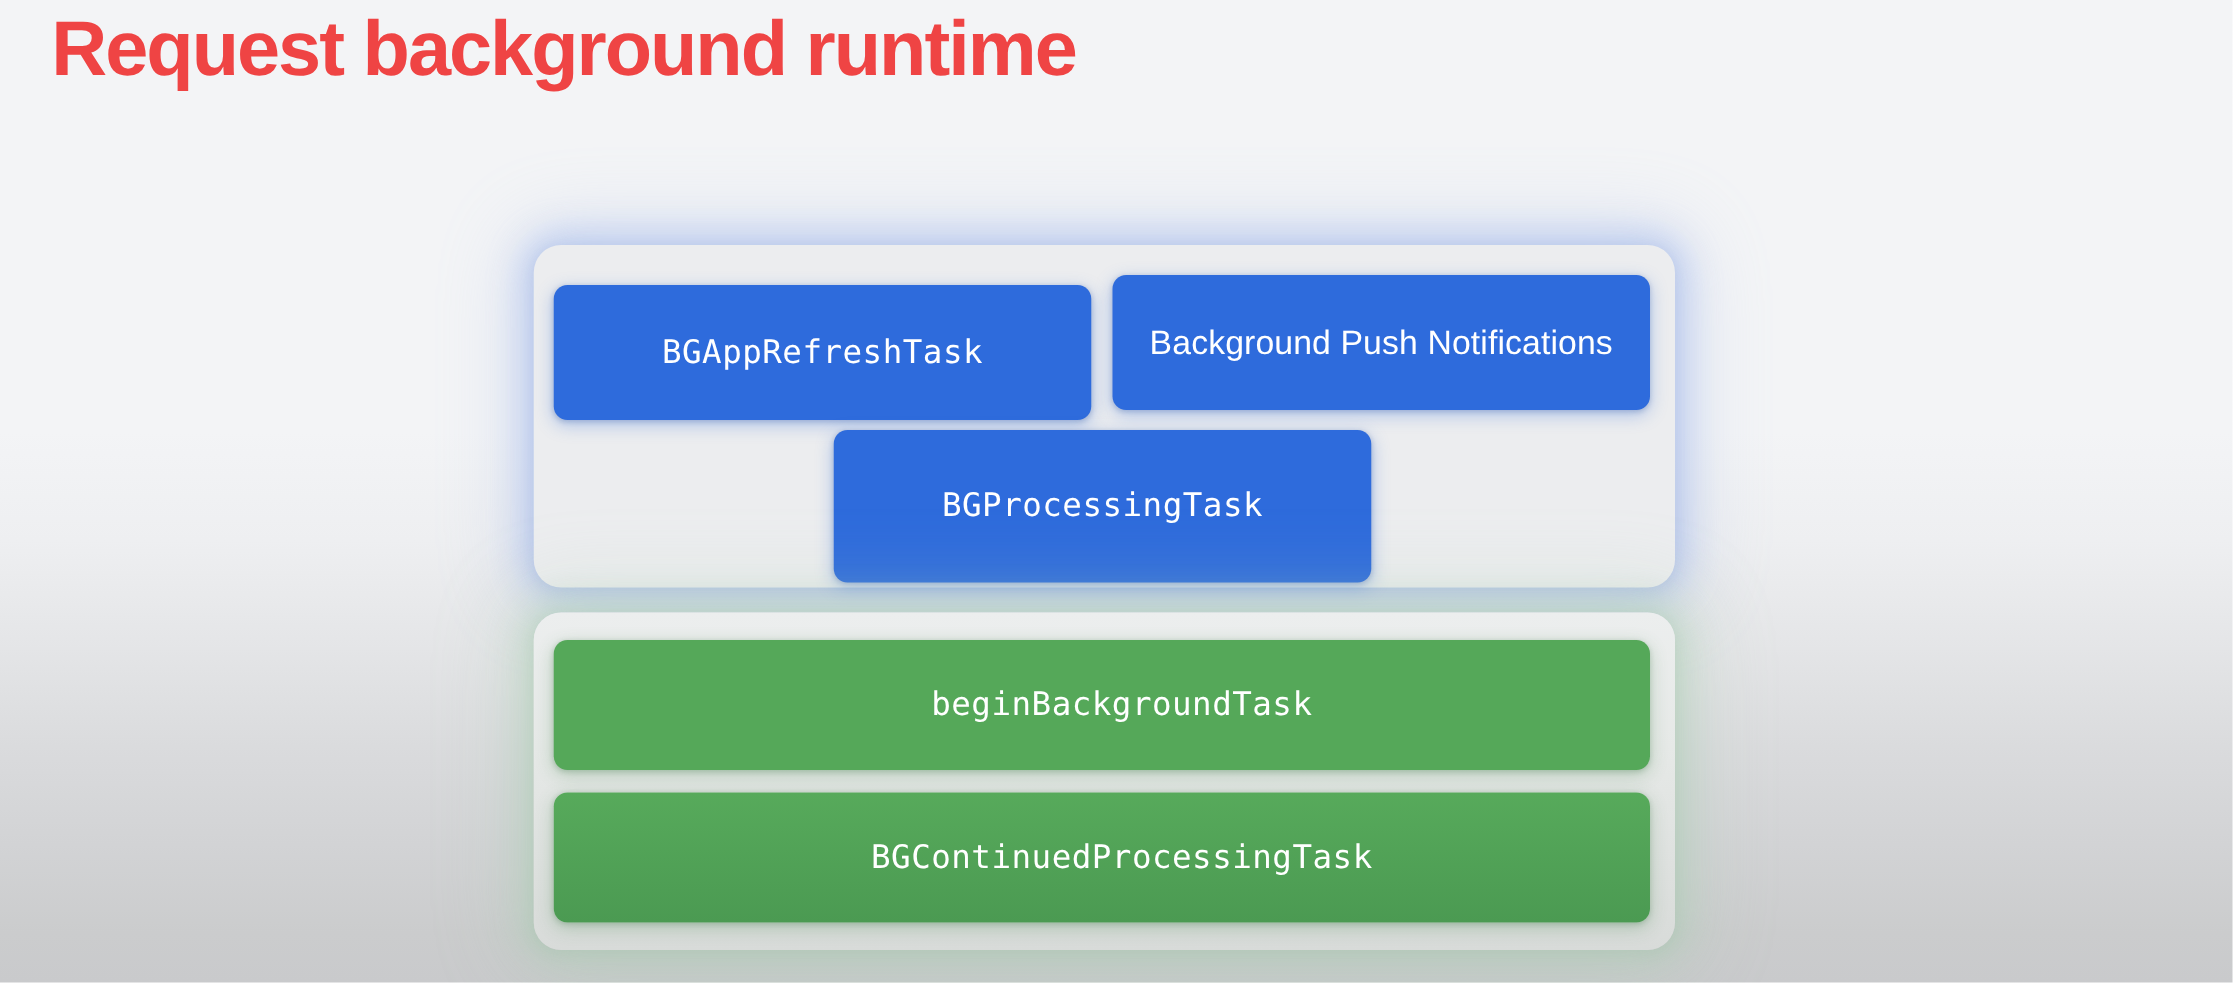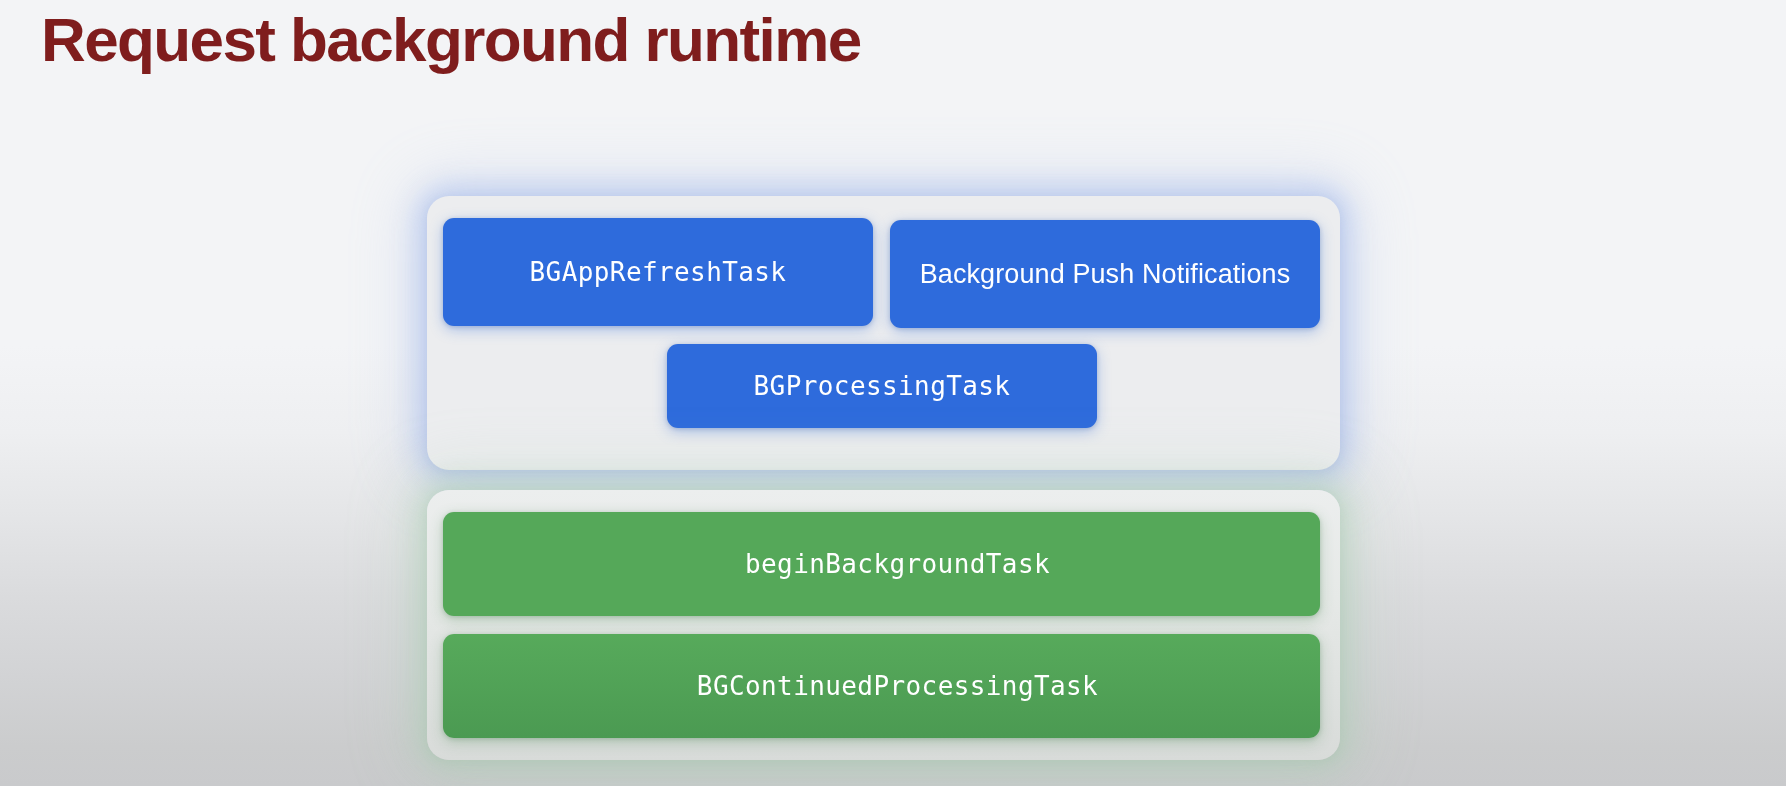--- a/index.html
+++ b/index.html
@@ -25,21 +25,21 @@
 
   
   .page-title {
     position: absolute;
     left: 41px;
     top: 0px;
     font-size: 62px;
     line-height: 80px;
     font-weight: 700;
     letter-spacing: -1.6px;
-    color: #7f1d1d;
+    color: #ef4444;
     white-space: nowrap;
   }
 
   
   .card {
     position: absolute;
     border-radius: 22px;
     box-sizing: border-box;
   }
 
@@ -103,27 +103,27 @@
   }
 
   .sans {
     font-family: "Liberation Sans", sans-serif;
     font-size: 27px;
     letter-spacing: 0.1px;
   }
 
   
   #box-app-refresh {
-    left: 443px;  top: 218px;  width: 430px; height: 108px;
+    left: 443px;  top: 228px;  width: 430px; height: 108px;
   }
   #box-push-notifications {
     left: 890px;  top: 220px;  width: 430px; height: 108px;
   }
   #box-processing-task {
-    left: 667px;  top: 344px;  width: 430px; height: 84px;
+    left: 667px;  top: 344px;  width: 430px; height: 122px;
   }
   #box-begin-background-task {
     left: 443px;  top: 512px;  width: 877px; height: 104px;
   }
   #box-continued-processing-task {
     left: 443px;  top: 634px;  width: 877px; height: 104px;
     background: linear-gradient(to bottom, #57aa5b 0%, #4b9a52 100%);
   }
 </style>
 </head>

